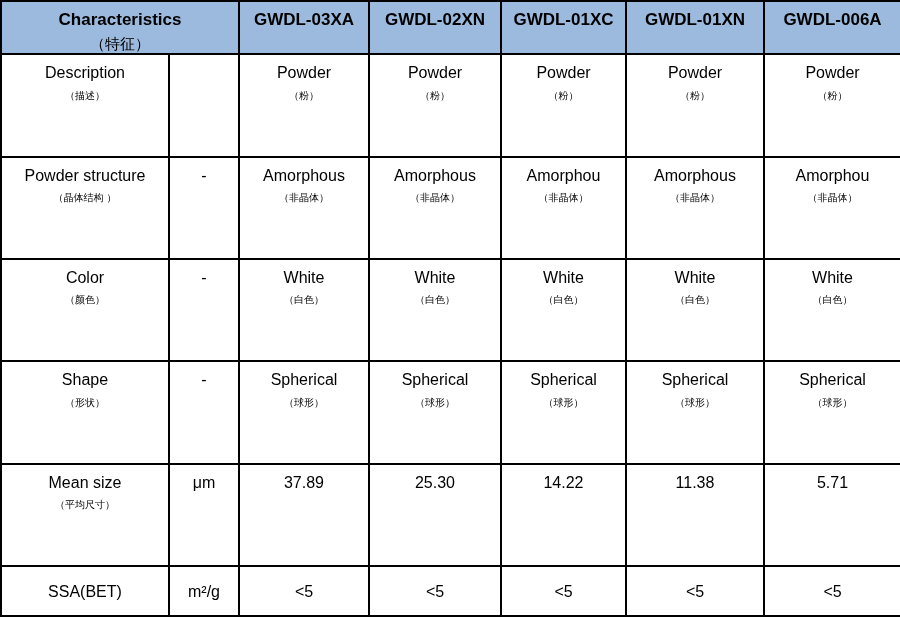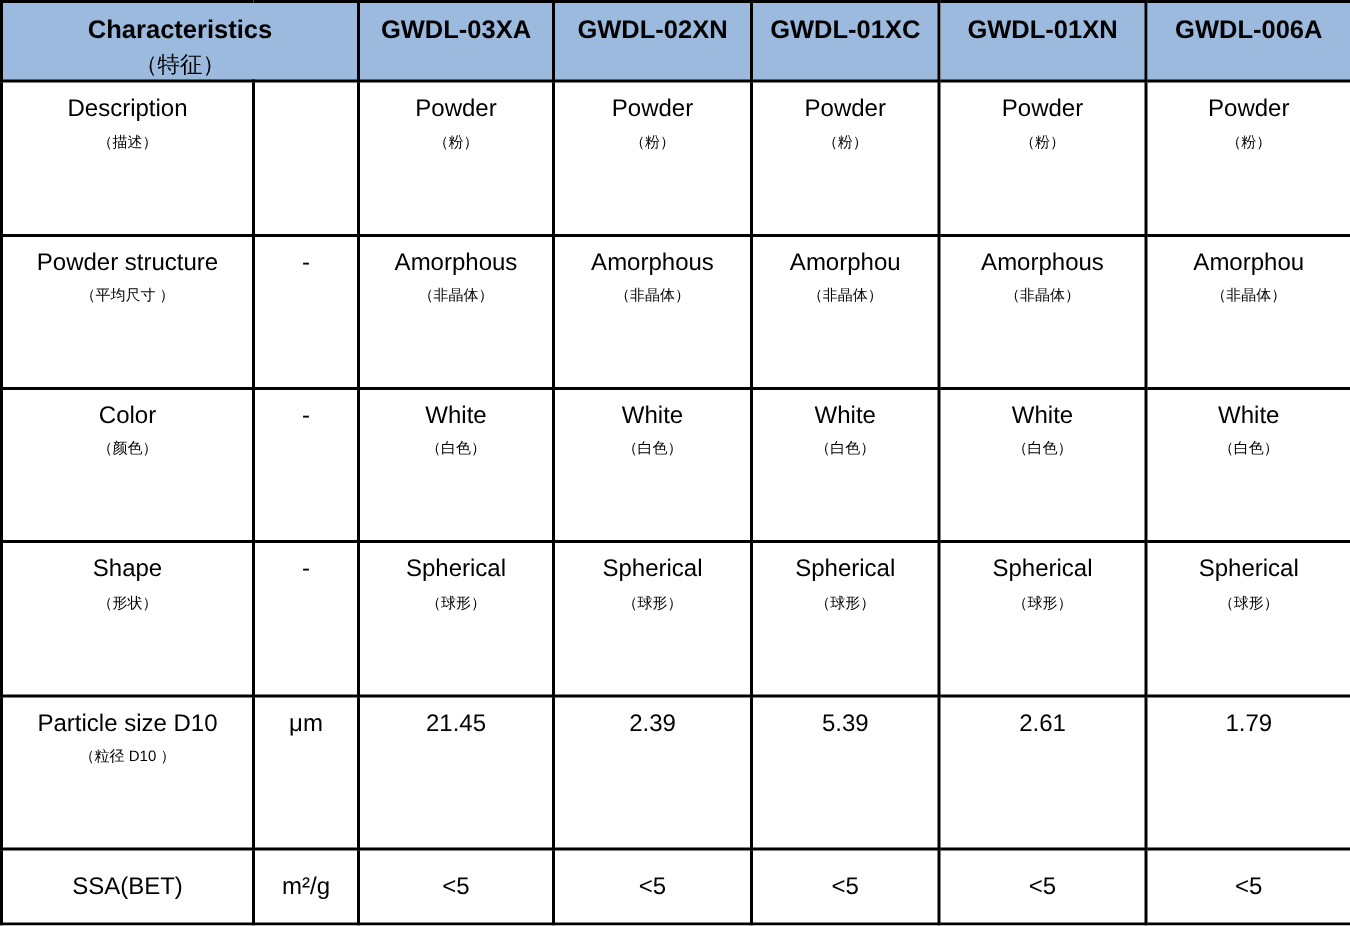--- a/index.html
+++ b/index.html
@@ -82,21 +82,21 @@
           <div class="zh">（粉）</div>
         </td>
         <td>
           <div class="en">Powder</div>
           <div class="zh">（粉）</div>
         </td>
       </tr>
       <tr class="tall">
         <td>
           <div class="en">Powder structure</div>
-          <div class="zh">（平均尺寸 ）</div>
+          <div class="zh">（晶体结构 ）</div>
         </td>
         <td>
           <div class="en">-</div>
         </td>
         <td>
           <div class="en">Amorphous</div>
           <div class="zh">（非晶体）</div>
         </td>
         <td>
           <div class="en">Amorphous</div>
@@ -168,40 +168,40 @@
           <div class="en">Spherical</div>
           <div class="zh">（球形）</div>
         </td>
         <td>
           <div class="en">Spherical</div>
           <div class="zh">（球形）</div>
         </td>
       </tr>
       <tr class="tall">
         <td>
-          <div class="en">Particle size D10</div>
-          <div class="zh">（粒径 D10 ）</div>
+          <div class="en">Mean size</div>
+          <div class="zh">（平均尺寸）</div>
         </td>
         <td>
           <div class="en">μm</div>
         </td>
         <td>
-          <div class="en">21.45</div>
-        </td>
-        <td>
-          <div class="en">2.39</div>
-        </td>
-        <td>
-          <div class="en">5.39</div>
-        </td>
-        <td>
-          <div class="en">2.61</div>
-        </td>
-        <td>
-          <div class="en">1.79</div>
+          <div class="en">37.89</div>
+        </td>
+        <td>
+          <div class="en">25.30</div>
+        </td>
+        <td>
+          <div class="en">14.22</div>
+        </td>
+        <td>
+          <div class="en">11.38</div>
+        </td>
+        <td>
+          <div class="en">5.71</div>
         </td>
       </tr>
       <tr class="short">
         <td>
           <div class="en">SSA(BET)</div>
         </td>
         <td>
           <div class="en">m²/g</div>
         </td>
         <td>

